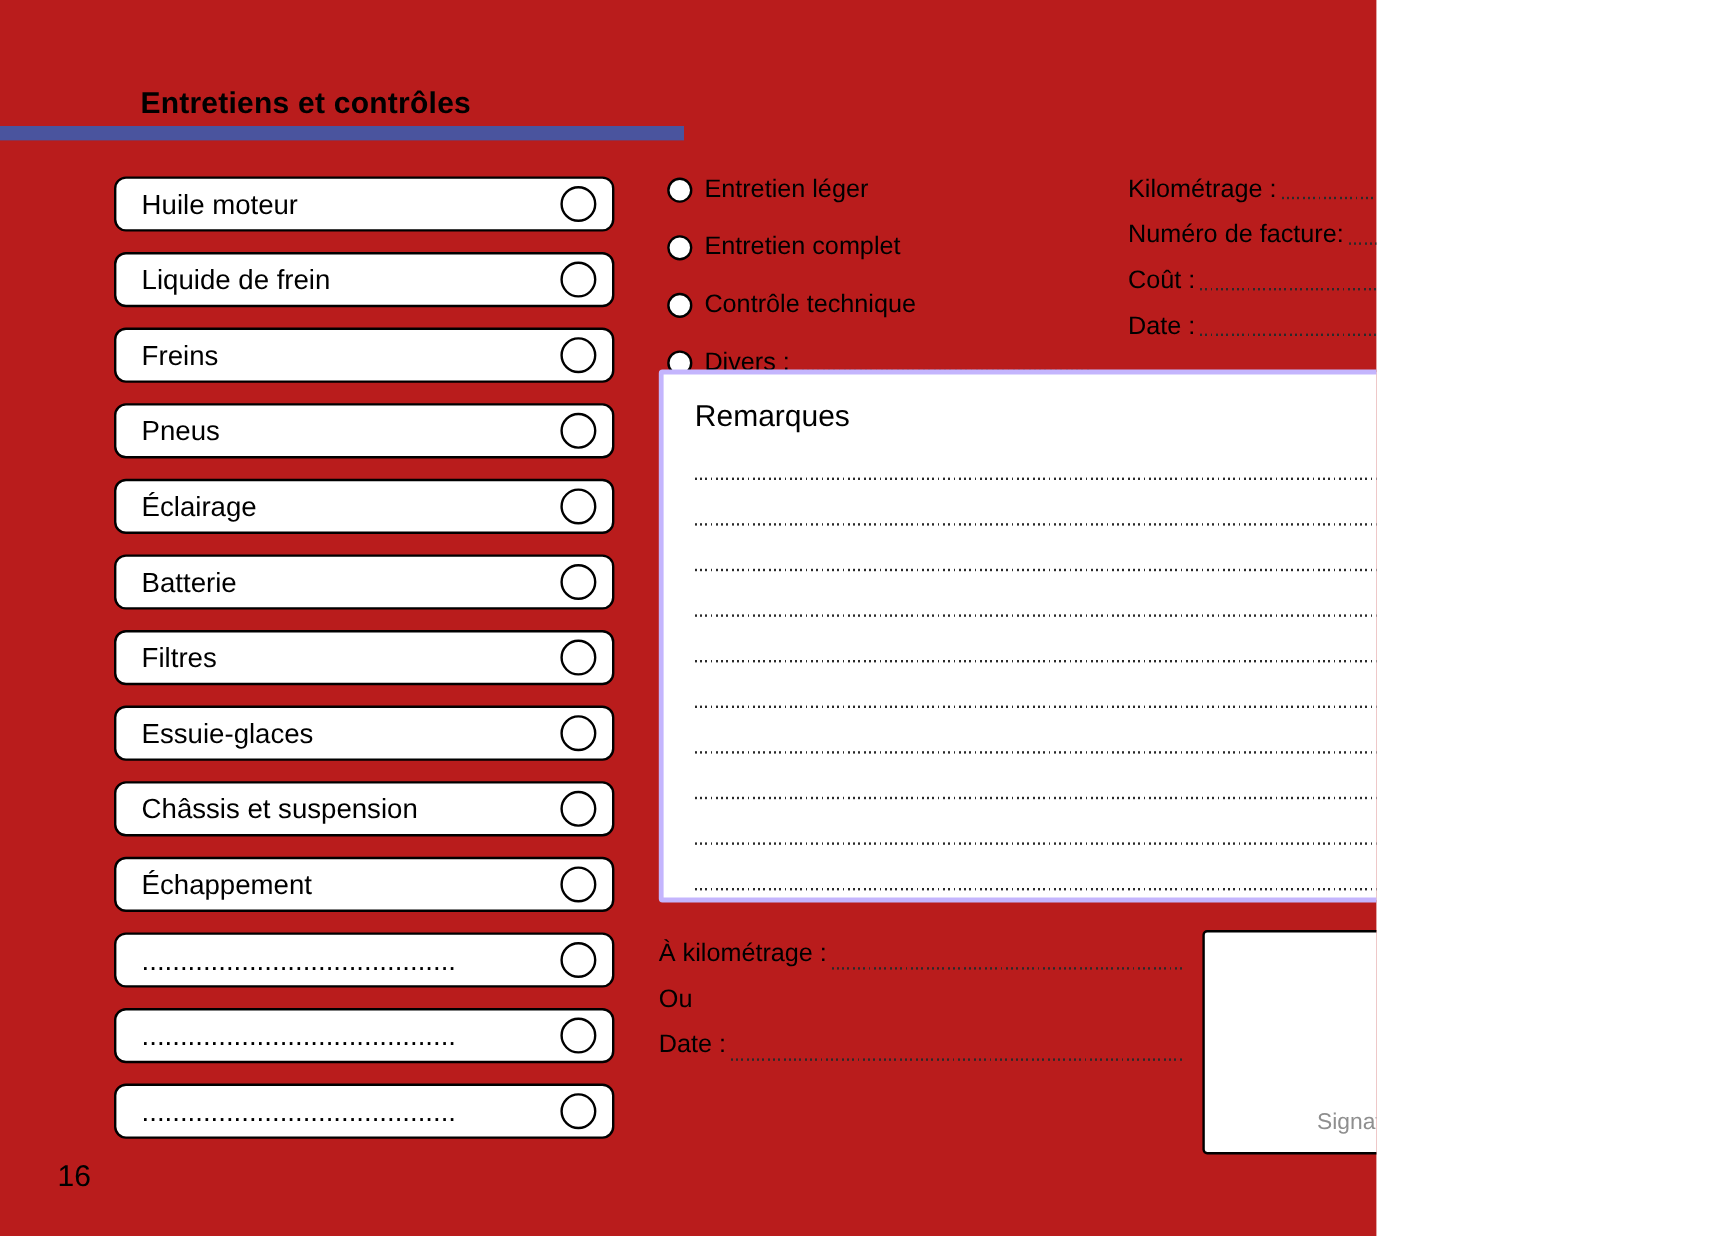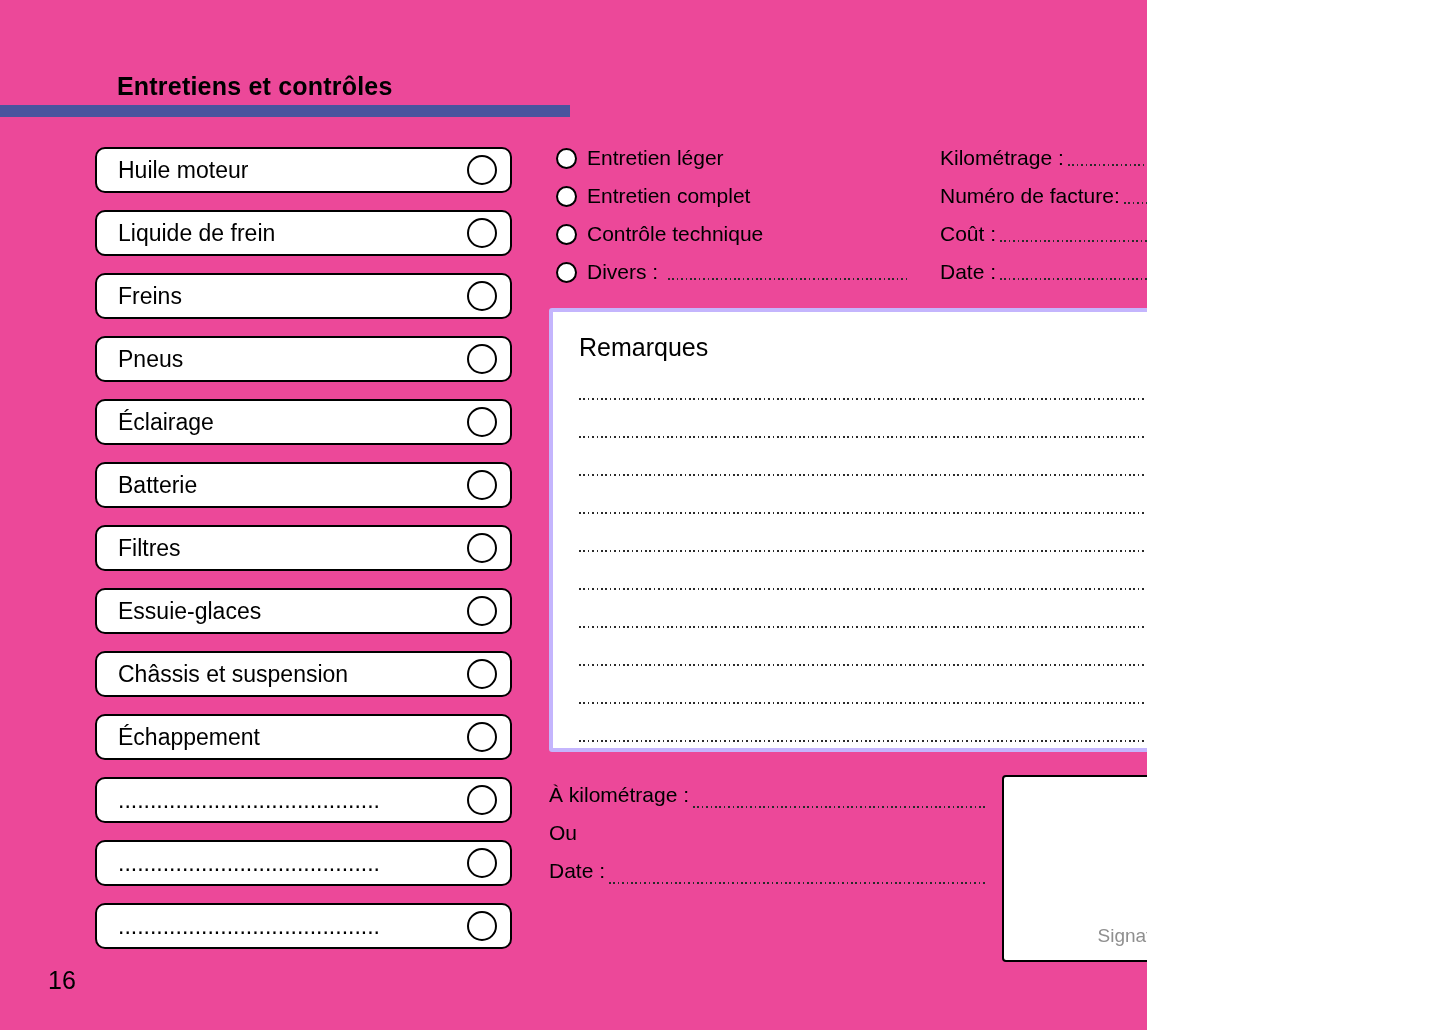--- a/index.html
+++ b/index.html
@@ -3,21 +3,21 @@
 <meta charset="utf-8">
 <style>
   * { margin: 0; padding: 0; box-sizing: border-box; }
   html, body { background: #ffffff; }
   body { font-family: "Liberation Sans", sans-serif; color: #000; }
 
   .page {
     position: relative;
     width: 1147px;
     height: 1030px;
-    background: #ec4899;
+    background: #b91c1c;
     overflow: hidden;
   }
 
   .page-title {
     position: absolute;
     left: 117px;
     top: 72px;
     font-size: 25px;
     font-weight: bold;
     letter-spacing: 0.2px;
@@ -67,21 +67,21 @@
   }
 
   
   .service-options {
     position: absolute;
     left: 556px;
     top: 144px;
     width: 354px;
     display: flex;
     flex-direction: column;
-    gap: 10px;
+    gap: 20px;
   }
   .radio-row {
     display: flex;
     align-items: center;
     height: 28px;
     font-size: 21px;
     gap: 10px;
   }
   .radio-circle {
     width: 21px;

